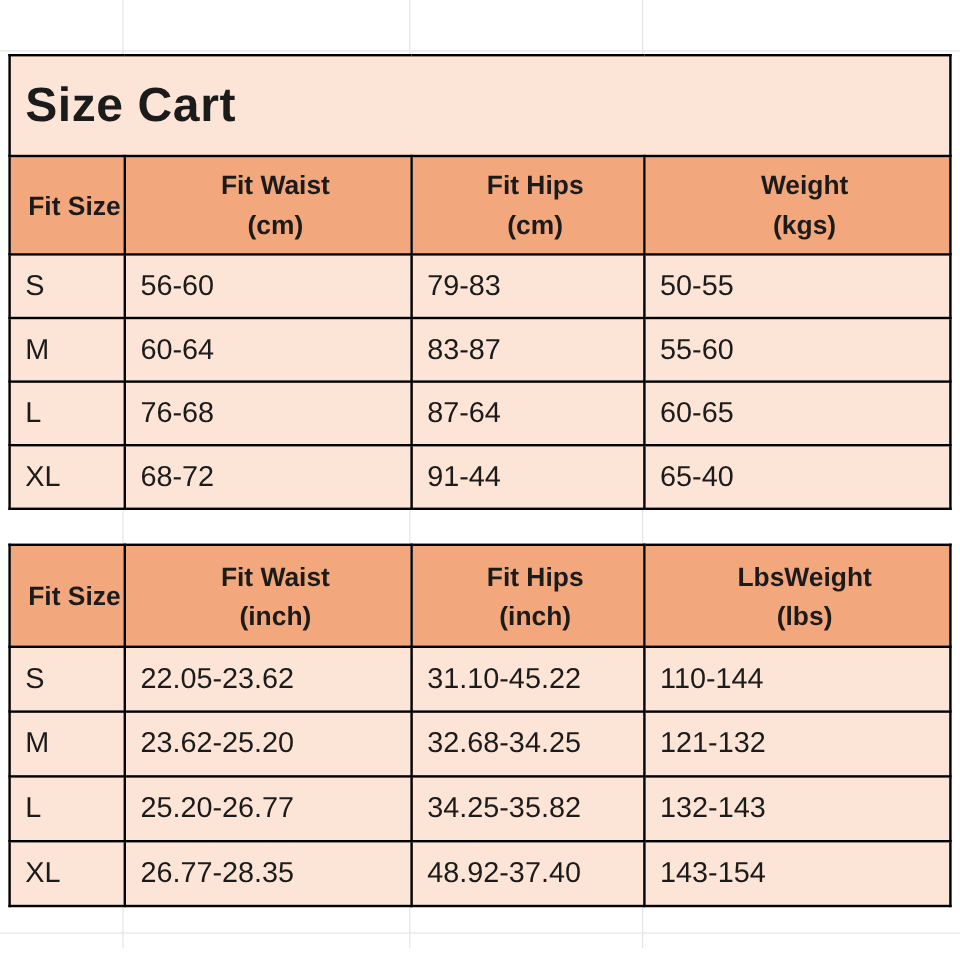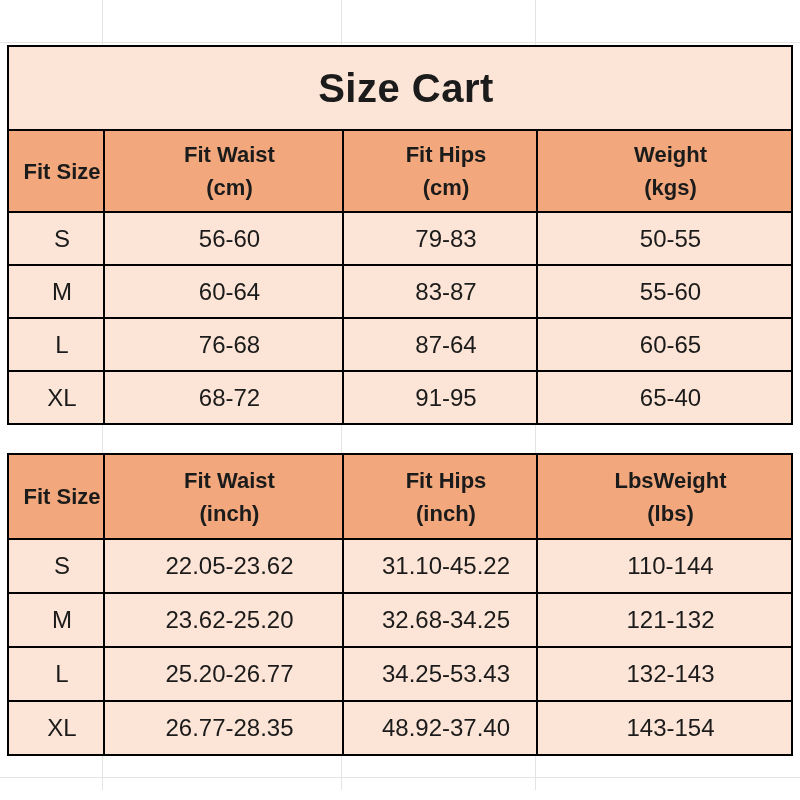--- a/index.html
+++ b/index.html
@@ -13,21 +13,21 @@
 
   
   .gl{position:absolute; background:var(--gridline); z-index:0;}
   .gl-v{width:1px; top:0; height:790px;}
   .gl-h{height:1px; left:0; width:800px;}
 
   table{border-collapse:collapse; table-layout:fixed; width:784px;
     position:absolute; left:7px; z-index:1; background:var(--row_fill);}
   .t1{top:45px;}
   .t2{top:453px;}
-  td,th{border:2px solid var(--border); text-align:center; vertical-align:middle;
+  td,th{border:2px solid var(--border); vertical-align:middle;
     overflow:hidden; font-weight:normal;padding-left:12px;}
 
   .t1 .title-row td{height:84px; background:var(--title_fill);
     font-size:40px; font-weight:bold; letter-spacing:.5px;}
   .t1 .head th{height:82px;}
   .t2 .head th{height:85px;}
   .head th{background:var(--header_fill); font-size:22px; font-weight:bold; line-height:1.5;}
   .h-label,.h-unit{display:block;}
   .h-unit:empty{display:none;}
 
@@ -89,21 +89,21 @@
     </tr>
     <tr class="data">
       <td>L</td>
       <td>76-68</td>
       <td>87-64</td>
       <td>60-65</td>
     </tr>
     <tr class="data">
       <td>XL</td>
       <td>68-72</td>
-      <td>91-95</td>
+      <td>91-44</td>
       <td>65-40</td>
     </tr>
   </tbody>
     </table>
 
   <table class="t2">
     <colgroup>
         <col style="width:96px">
         <col style="width:239px">
         <col style="width:194px">
@@ -136,21 +136,21 @@
     </tr>
     <tr class="data">
       <td>M</td>
       <td>23.62-25.20</td>
       <td>32.68-34.25</td>
       <td>121-132</td>
     </tr>
     <tr class="data">
       <td>L</td>
       <td>25.20-26.77</td>
-      <td>34.25-53.43</td>
+      <td>34.25-35.82</td>
       <td>132-143</td>
     </tr>
     <tr class="data">
       <td>XL</td>
       <td>26.77-28.35</td>
       <td>48.92-37.40</td>
       <td>143-154</td>
     </tr>
   </tbody>
     </table>

